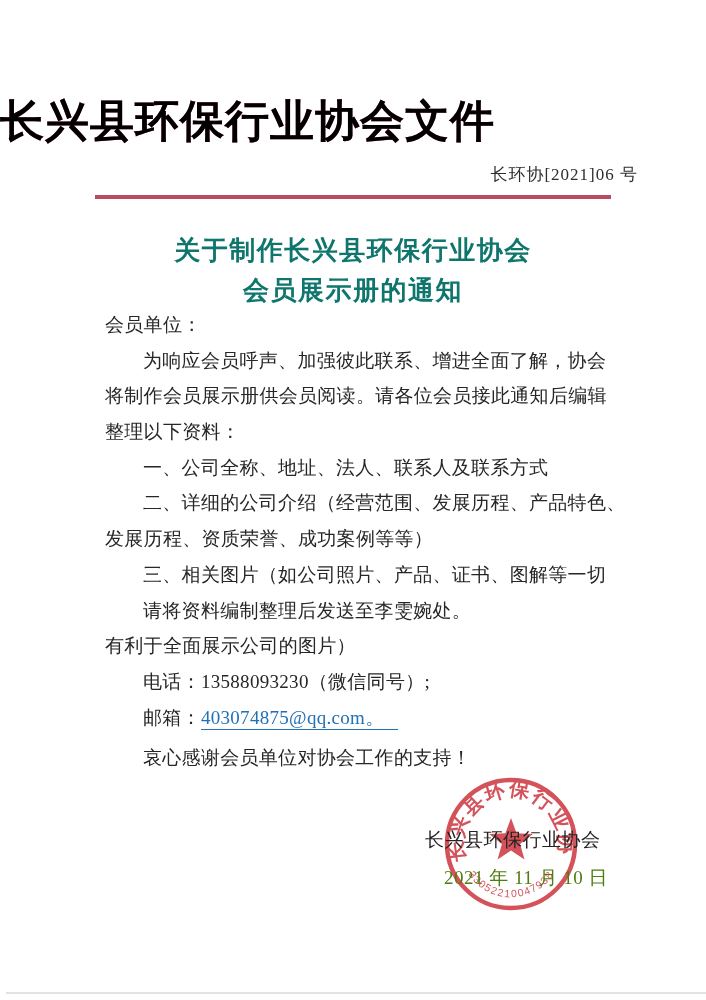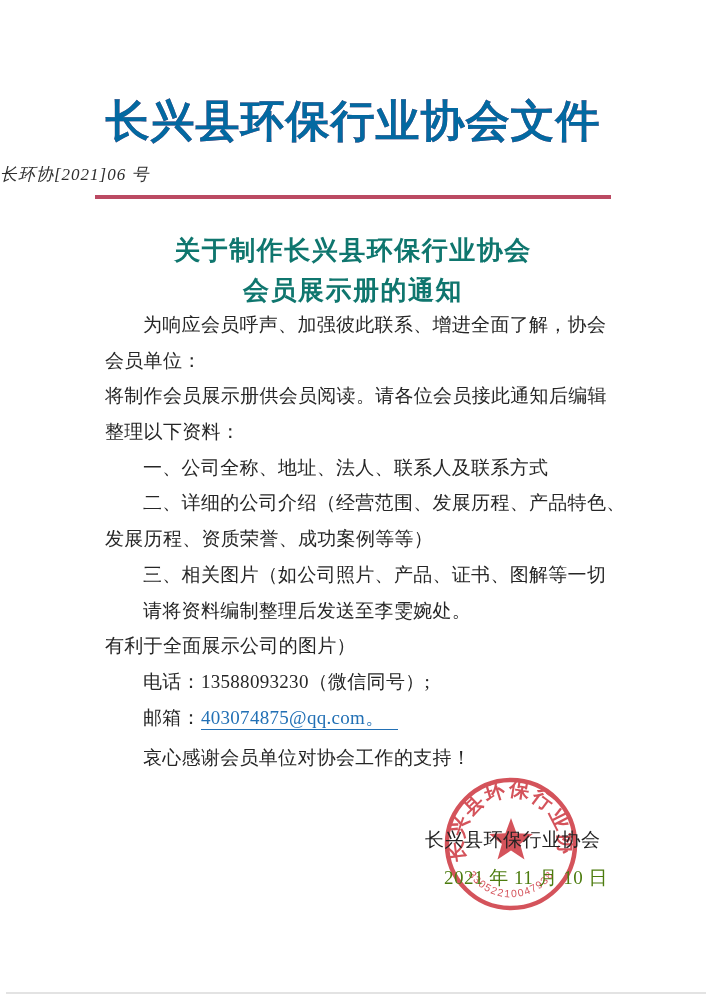--- a/index.html
+++ b/index.html
@@ -7,36 +7,35 @@
     position:relative;
     width:706px;height:1000px;
     background:#ffffff;
     overflow:hidden;
     font-family:"Liberation Serif","DejaVu Serif",serif;
     color:#2b2b2b;
   }
   
   .org-banner{
     position:absolute;top:92px;left:0;width:706px;
-    text-align:center;
+    text-align:left;
     font-family:"Liberation Sans","DejaVu Sans",sans-serif;
     font-weight:bold;
     font-size:44px;
     letter-spacing:1px;
-    color:#0369a1;
+    color:#000000;
     text-shadow:0 0 0.6px #c94367;
     white-space:nowrap;
   }
   .doc-number{
     position:absolute;top:163px;left:0;width:638px;
-    text-align:left;
+    text-align:right;
     font-size:17px;
     color:#2e2e2e;
     letter-spacing:1px;
-    font-style:italic;
   }
   .red-rule{
     position:absolute;top:195px;left:95px;
     width:516px;height:4px;
     background:#bb4a63;
   }
   
   .notice-title{
     position:absolute;top:231px;left:0;width:706px;
     text-align:center;
@@ -105,23 +104,23 @@
   <div class="doc-number">长环协[2021]06 号</div>
 
   <div class="red-rule"></div>
 
   <div class="notice-title">
     <div>关于制作长兴县环保行业协会</div>
     <div>会员展示册的通知</div>
   </div>
 
   <div class="doc-body">
+    <div class="line">会员单位：</div>
+
     <div class="line ind">为响应会员呼声、加强彼此联系、增进全面了解，协会</div>
-
-    <div class="line">会员单位：</div>
     <div class="line">将制作会员展示册供会员阅读。请各位会员接此通知后编辑</div>
     <div class="line">整理以下资料：</div>
     <div class="line ind">一、公司全称、地址、法人、联系人及联系方式</div>
     <div class="line ind">二、详细的公司介绍（经营范围、发展历程、产品特色、</div>
     <div class="line">发展历程、资质荣誉、成功案例等等）</div>
     <div class="line ind">三、相关图片（如公司照片、产品、证书、图解等一切</div>
     <div class="line ind">请将资料编制整理后发送至李雯婉处。</div>
     <div class="line">有利于全面展示公司的图片）</div>
     <div class="line ind">电话：13588093230（微信同号）;</div>
 

